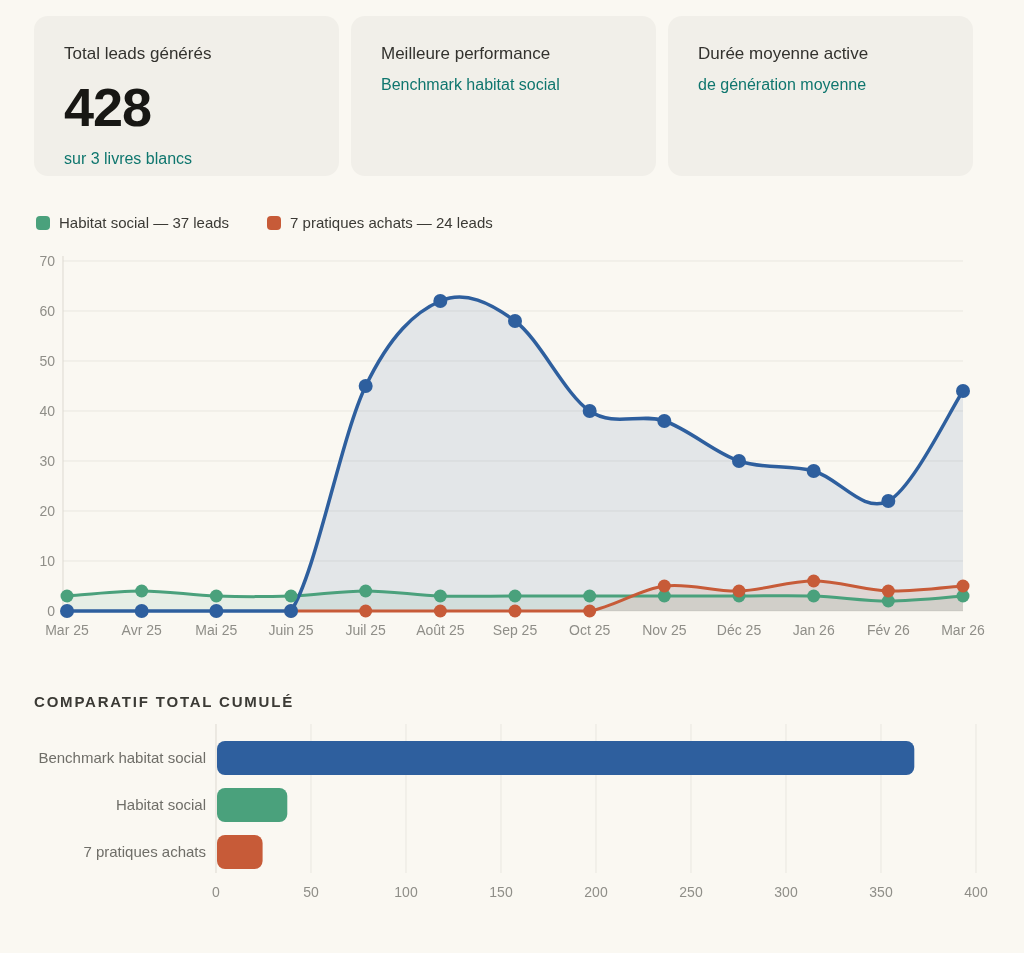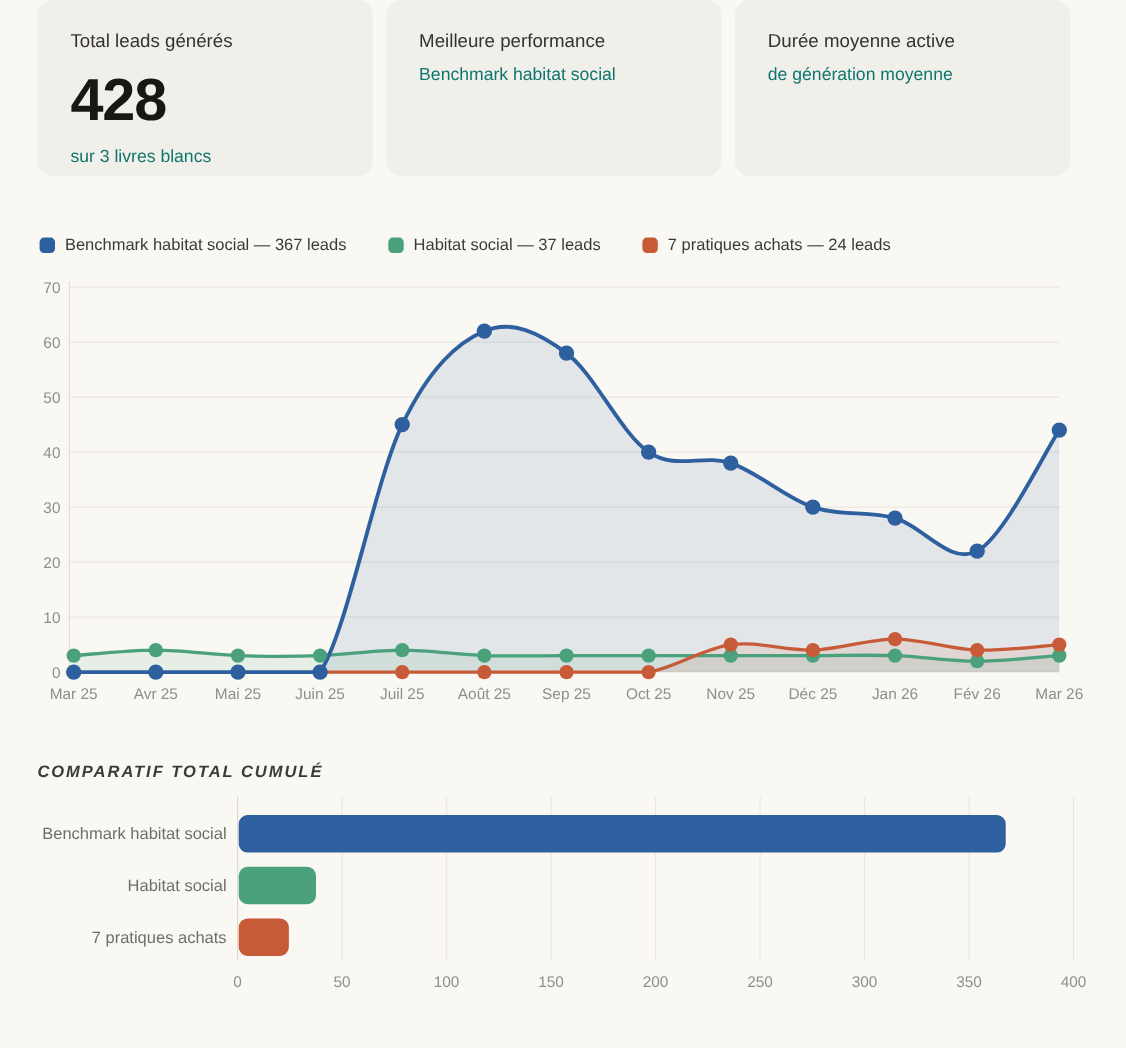--- a/index.html
+++ b/index.html
@@ -5,21 +5,21 @@
   * { margin:0; padding:0; box-sizing:border-box; }
   html,body { width:1024px; height:953px; }
   body {
     position:relative;
     background:#faf8f2;
     font-family:"Liberation Sans", sans-serif;
     color:#1d1c19;
     overflow:hidden;
   }
   .cards-row {
-    position:absolute; left:34px; top:0; width:956px;
+    position:absolute; left:34px; top:16px; width:956px;
     display:flex; gap:12px;
   }
   .card {
     width:305px; height:160px;
     background:#f1efe9;
     border-radius:14px;
     padding:28px 30px 0 30px;
   }
   .card-label { font-size:17px; color:#33322e; margin-bottom:12px; }
   .card-value { font-size:54px; font-weight:700; letter-spacing:-1px; color:#181714; margin-bottom:12px; }
@@ -29,21 +29,21 @@
     position:absolute; left:36px; top:214px;
     display:flex; gap:38px; align-items:center;
   }
   .legend-item { display:flex; align-items:center; gap:9px; cursor:default; }
   .legend-swatch { width:14px; height:14px; border-radius:4px; }
   .legend-label { font-size:15px; color:#3b3a35; }
 
   .line-chart-wrap { position:absolute; left:30px; top:253px; width:964px; height:392px; }
   .bar-title {
     position:absolute; left:34px; top:693px;
-    font-size:15px; font-weight:600; letter-spacing:1.8px; color:#3b3a35;font-style:italic;
+    font-size:15px; font-weight:600; letter-spacing:1.8px; color:#3b3a35;
   }
   .bar-chart-wrap { position:absolute; left:30px; top:718px; width:964px; height:200px; }
   svg { display:block; }
   svg text { font-family:"Liberation Sans", sans-serif; }
 </style>
 </head>
 <body>
 
 <div class="cards-row">
   <div class="card">
@@ -55,24 +55,20 @@
     <div class="card-label">Meilleure performance</div>
     <div class="card-sub">Benchmark habitat social</div>
   </div>
   <div class="card">
     <div class="card-label">Durée moyenne active</div>
     <div class="card-sub">de génération moyenne</div>
   </div>
 </div>
 
 <div class="legend-row">
-  <div class="legend-item">
-    <span class="legend-swatch" style="background-color: rgb(46, 95, 158);"></span>
-    <span class="legend-label">Benchmark habitat social — 367 leads</span>
-  </div>
   <div class="legend-item">
     <span class="legend-swatch" style="background-color: rgb(74, 161, 124);"></span>
     <span class="legend-label">Habitat social — 37 leads</span>
   </div>
   <div class="legend-item">
     <span class="legend-swatch" style="background-color: rgb(199, 91, 56);"></span>
     <span class="legend-label">7 pratiques achats — 24 leads</span>
   </div>
 </div>
 

